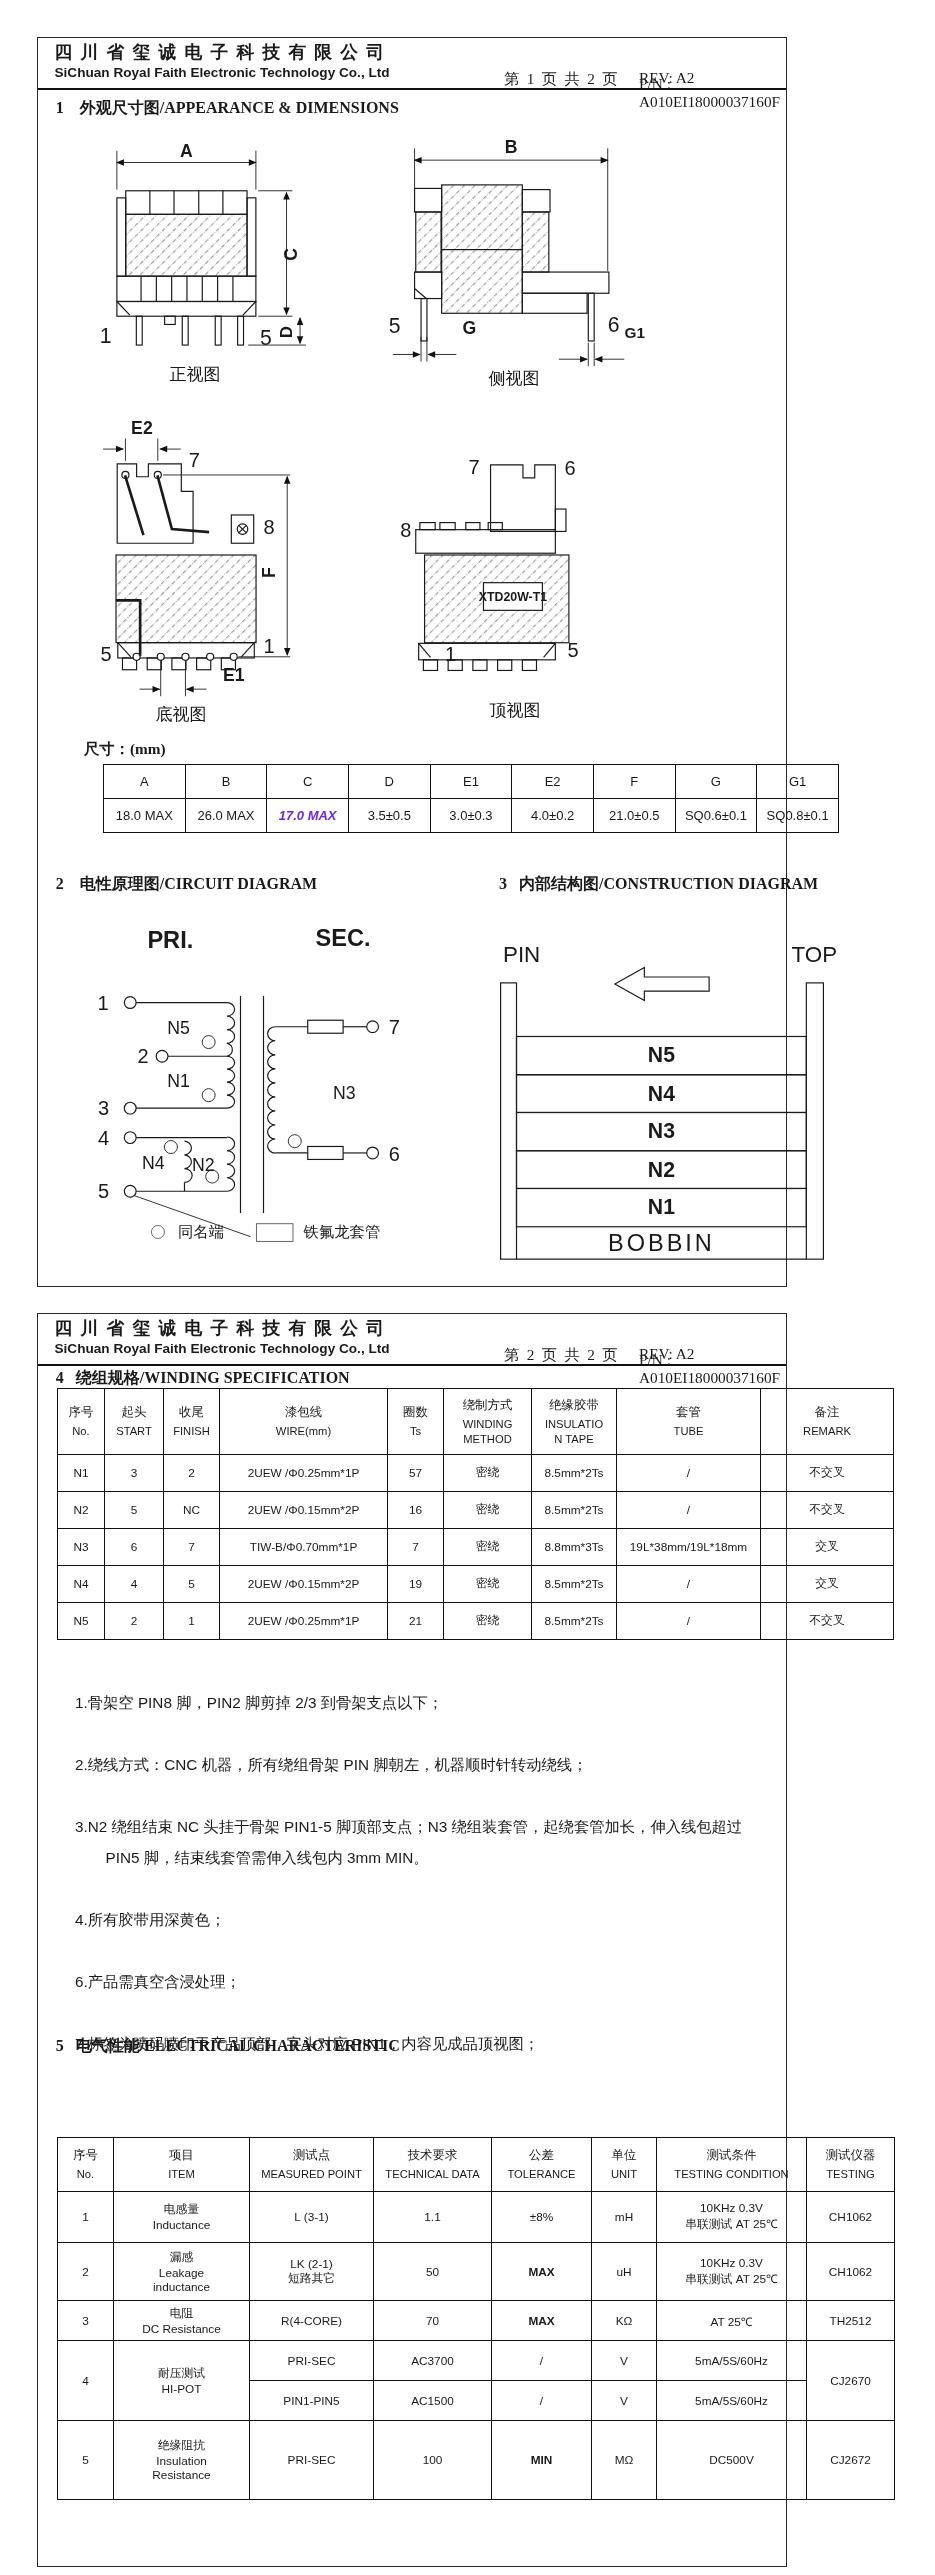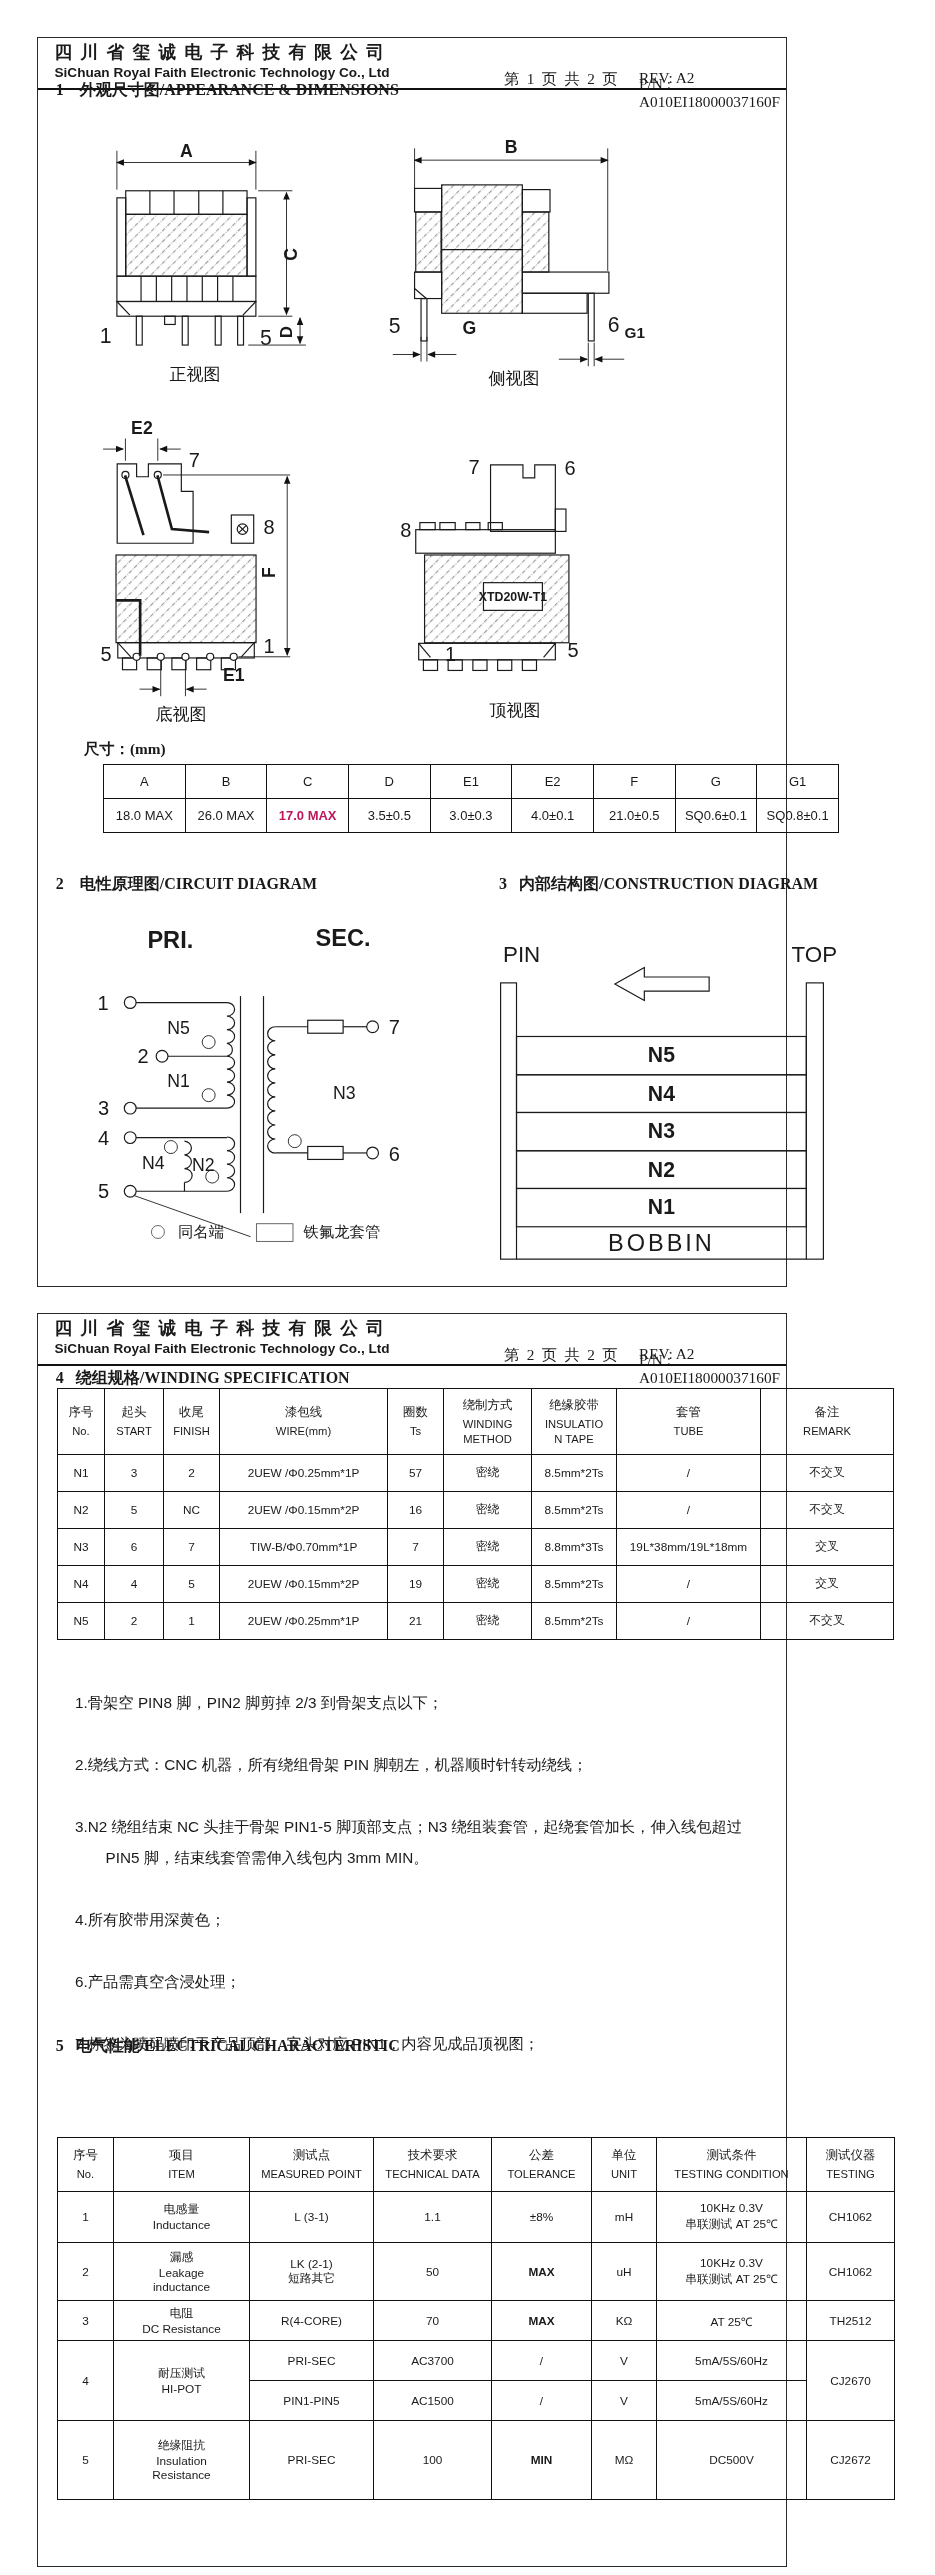--- a/index.html
+++ b/index.html
@@ -15,21 +15,21 @@
   .pn{left:601px;top:8.3px;font-family:"Liberation Serif",serif;font-size:15.3px;margin-top:29px;}
   .rev{left:601px;top:31px;font-family:"Liberation Serif",serif;font-size:15.3px;}
   .hrule{left:0;top:50px;width:100%;height:1.8px;background:#111;}
   .sec-title{font-family:"Liberation Serif",serif;font-size:16px;font-weight:700;white-space:pre;}
   .view-label{font-size:17px;width:100px;text-align:center;font-family:"Liberation Serif",serif;}
   .size-label{font-size:15.3px;font-weight:600;font-family:"Liberation Serif",serif;}
   table{border-collapse:collapse;table-layout:fixed;}
   td,th{border:1.2px solid #111;text-align:center;vertical-align:middle;font-weight:400;white-space:pre-line;padding:0 1.8px;box-sizing:border-box;}
   .dim-table{width:736px;font-size:13px;}
   .dim-table td{height:34px;}
-  .red{color:#be185d;font-weight:700;}
+  .red{color:#6d28d9;font-weight:700;font-style:italic;}
   .w-table{width:837px;font-size:11.8px;}
   .w-table thead th{height:66px;border-bottom:1.8px solid #111;}
   .w-table tbody td{height:37px;}
   .e-table{width:837px;font-size:11.8px;}
   th .cn{display:block;font-size:12.4px;margin-bottom:3.5px;}
   th .en{display:block;font-size:11.2px;line-height:14.7px;}
   .bold{font-weight:700;margin-top:8px;}
   .notes{font-size:15.3px;line-height:31px;white-space:pre-line;}
   .notes .note{white-space:pre-line;}
   svg text{font-family:"Liberation Sans",sans-serif;fill:#1a1a1a;}
@@ -49,21 +49,21 @@
 </svg>
 
 <div class="page" id="page1">
   <div class="abs company-cn">四川省玺诚电子科技有限公司</div>
   <div class="abs company-en">SiChuan Royal Faith Electronic Technology Co., Ltd</div>
   <div class="abs page-ind">第 1 页 共 2 页</div>
   <div class="abs pn">P/N : A010EI18000037160F</div>
   <div class="abs rev">REV: A2</div>
   <div class="abs hrule"></div>
 
-  <div class="abs sec-title" style="left:17.7px;top:42px">1    外观尺寸图/APPEARANCE &amp; DIMENSIONS</div>
+  <div class="abs sec-title" style="left:17.7px;top:60px">1    外观尺寸图/APPEARANCE &amp; DIMENSIONS</div>
 
   <svg class="abs" style="left:51px;top:88px" width="236" height="265" viewBox="0 0 400 450">
     <g stroke="#1a1a1a" stroke-width="1.5" fill="none">
       <line x1="47" y1="42" x2="47" y2="108"></line>
         <line x1="283" y1="42" x2="283" y2="108"></line>
       <line x1="47" y1="62" x2="283" y2="62" marker-start="url(#arw)" marker-end="url(#arw)"></line>
       <line x1="287" y1="110" x2="345" y2="110"></line>
         <line x1="287" y1="323" x2="345" y2="323"></line>
       <line x1="335" y1="113" x2="335" y2="320" marker-start="url(#arw)" marker-end="url(#arw)"></line>
       <line x1="270" y1="372" x2="368" y2="372"></line>
@@ -234,21 +234,21 @@
       <td>F</td>
       <td>G</td>
       <td>G1</td>
     </tr>
     <tr>
       <td>18.0 MAX</td>
       <td>26.0 MAX</td>
       <td class="red">17.0 MAX</td>
       <td>3.5±0.5</td>
       <td>3.0±0.3</td>
-      <td>4.0±0.1</td>
+      <td>4.0±0.2</td>
       <td>21.0±0.5</td>
       <td>SQ0.6±0.1</td>
       <td>SQ0.8±0.1</td>
     </tr>
   </tbody>
     </table>
 
   <div class="abs sec-title" style="left:17.7px;top:836px">2    电性原理图/CIRCUIT DIAGRAM</div>
   <div class="abs sec-title" style="left:461px;top:836px">3   内部结构图/CONSTRUCTION DIAGRAM</div>
 

